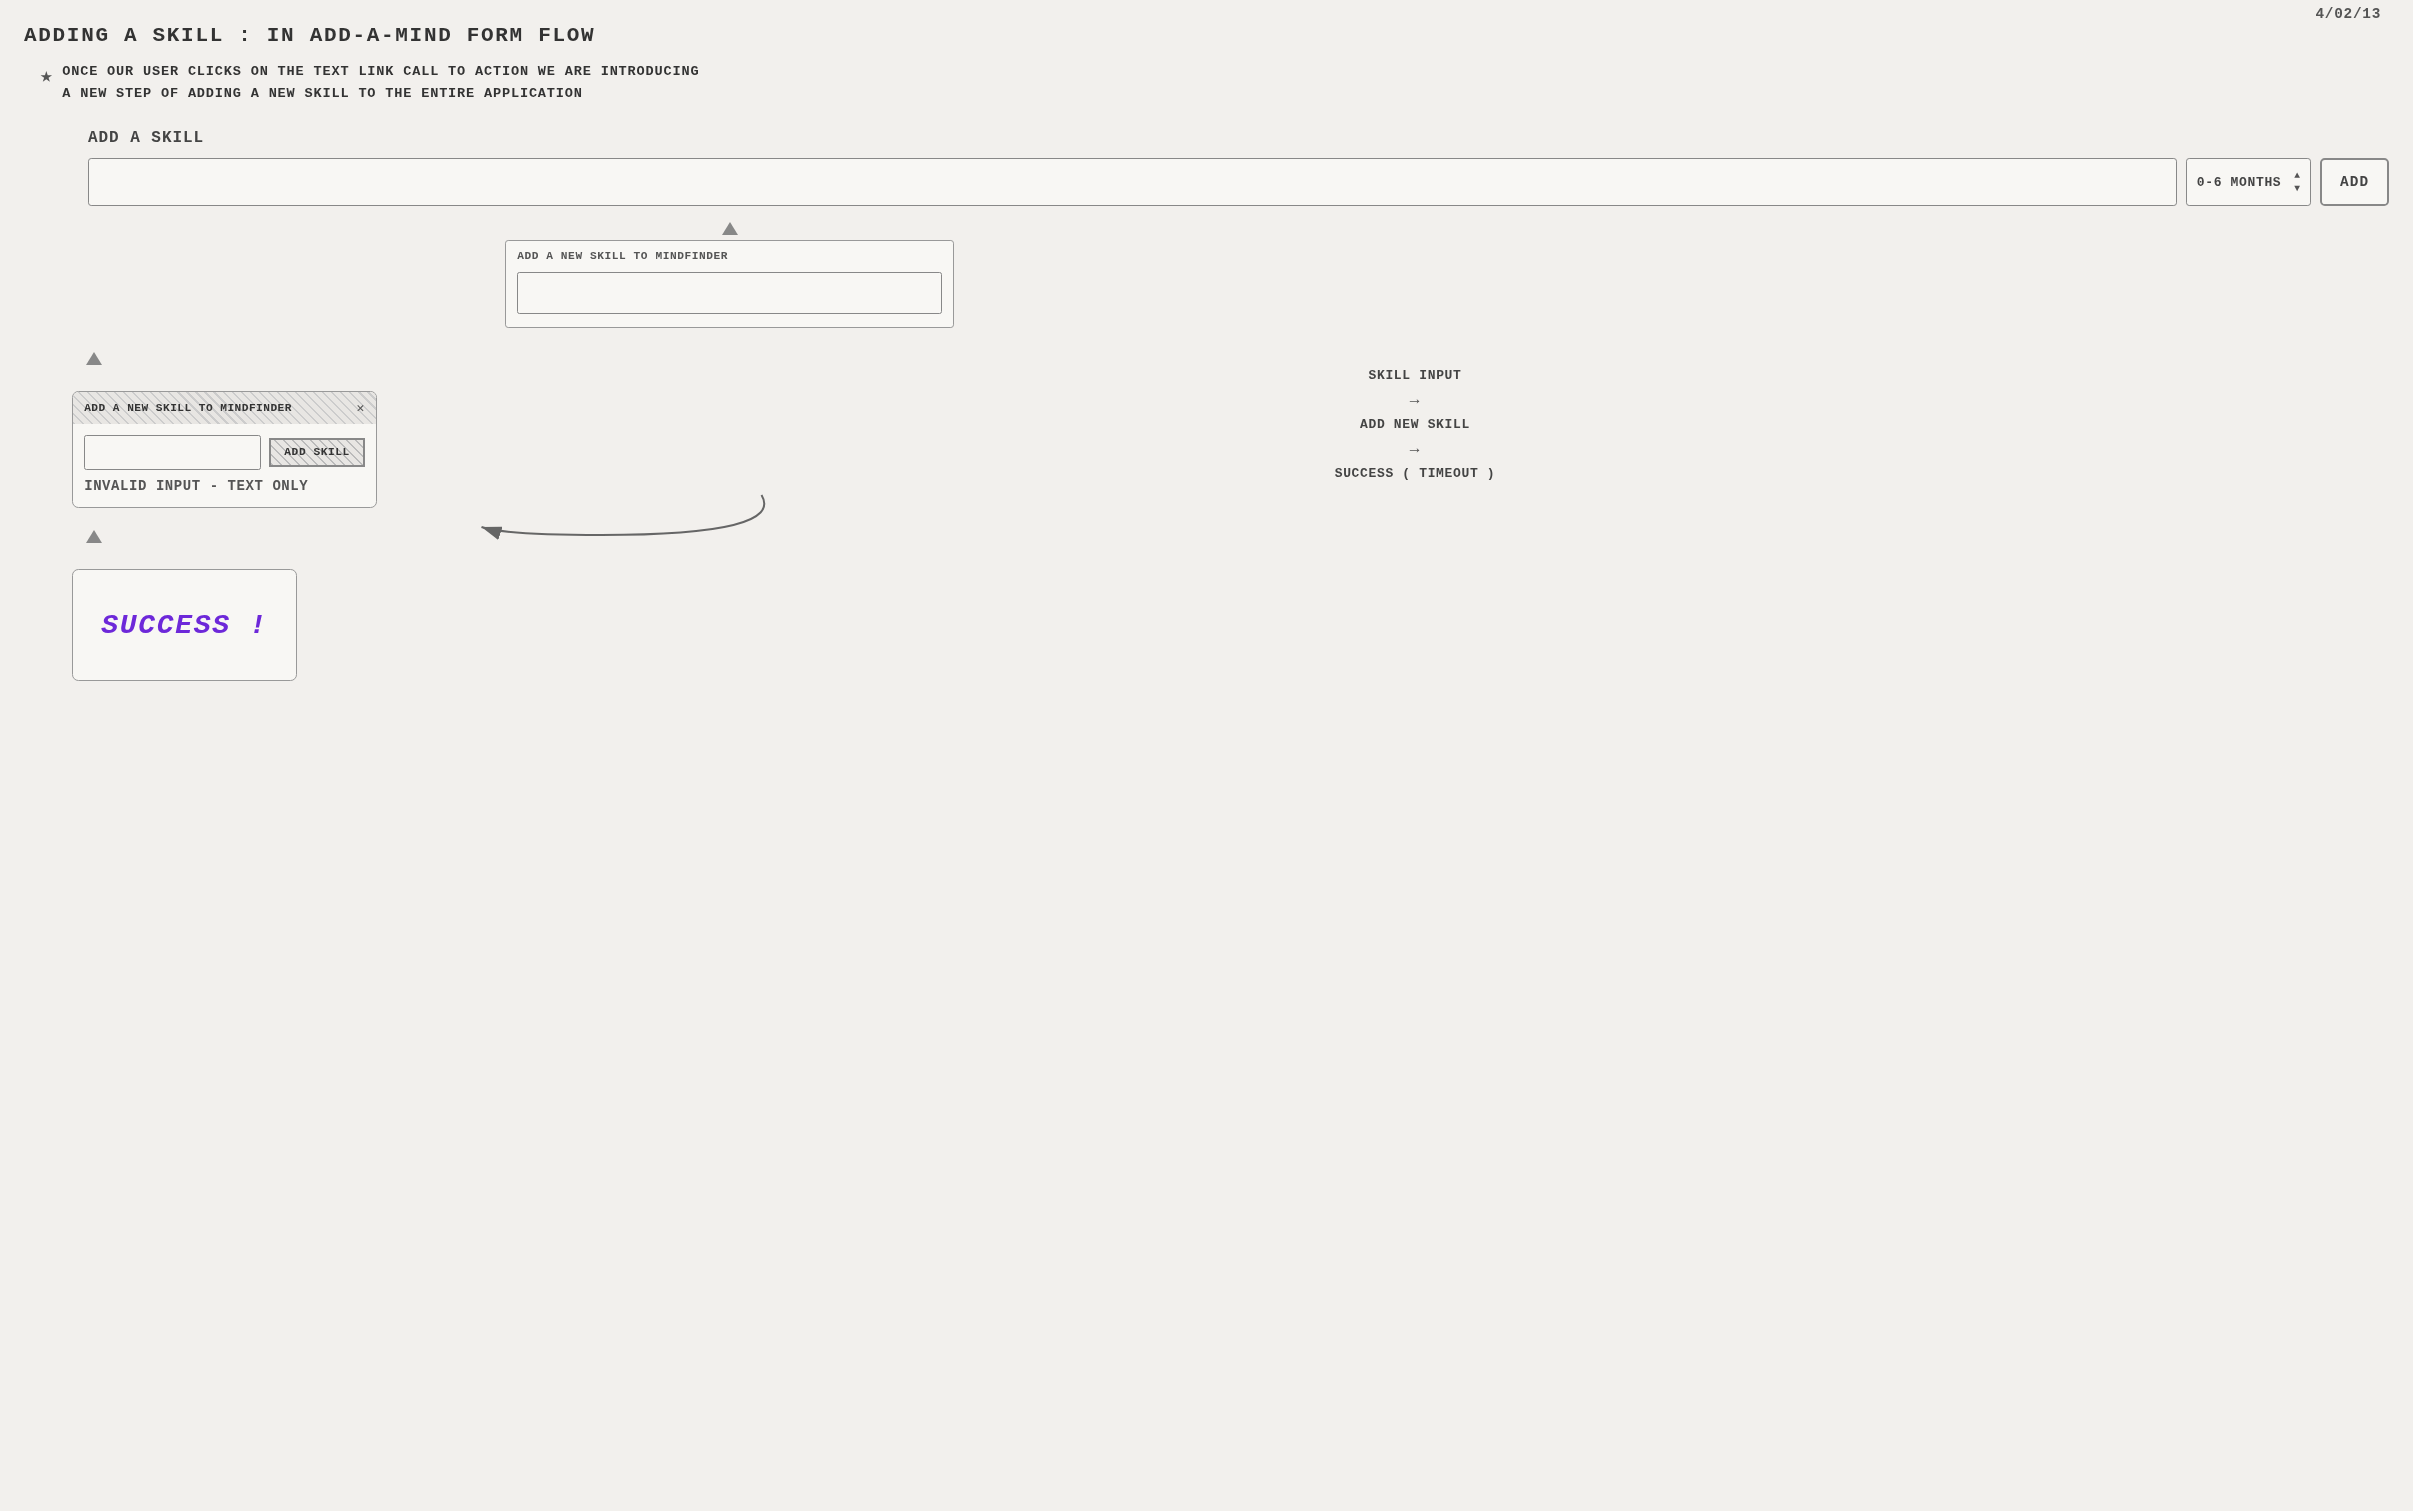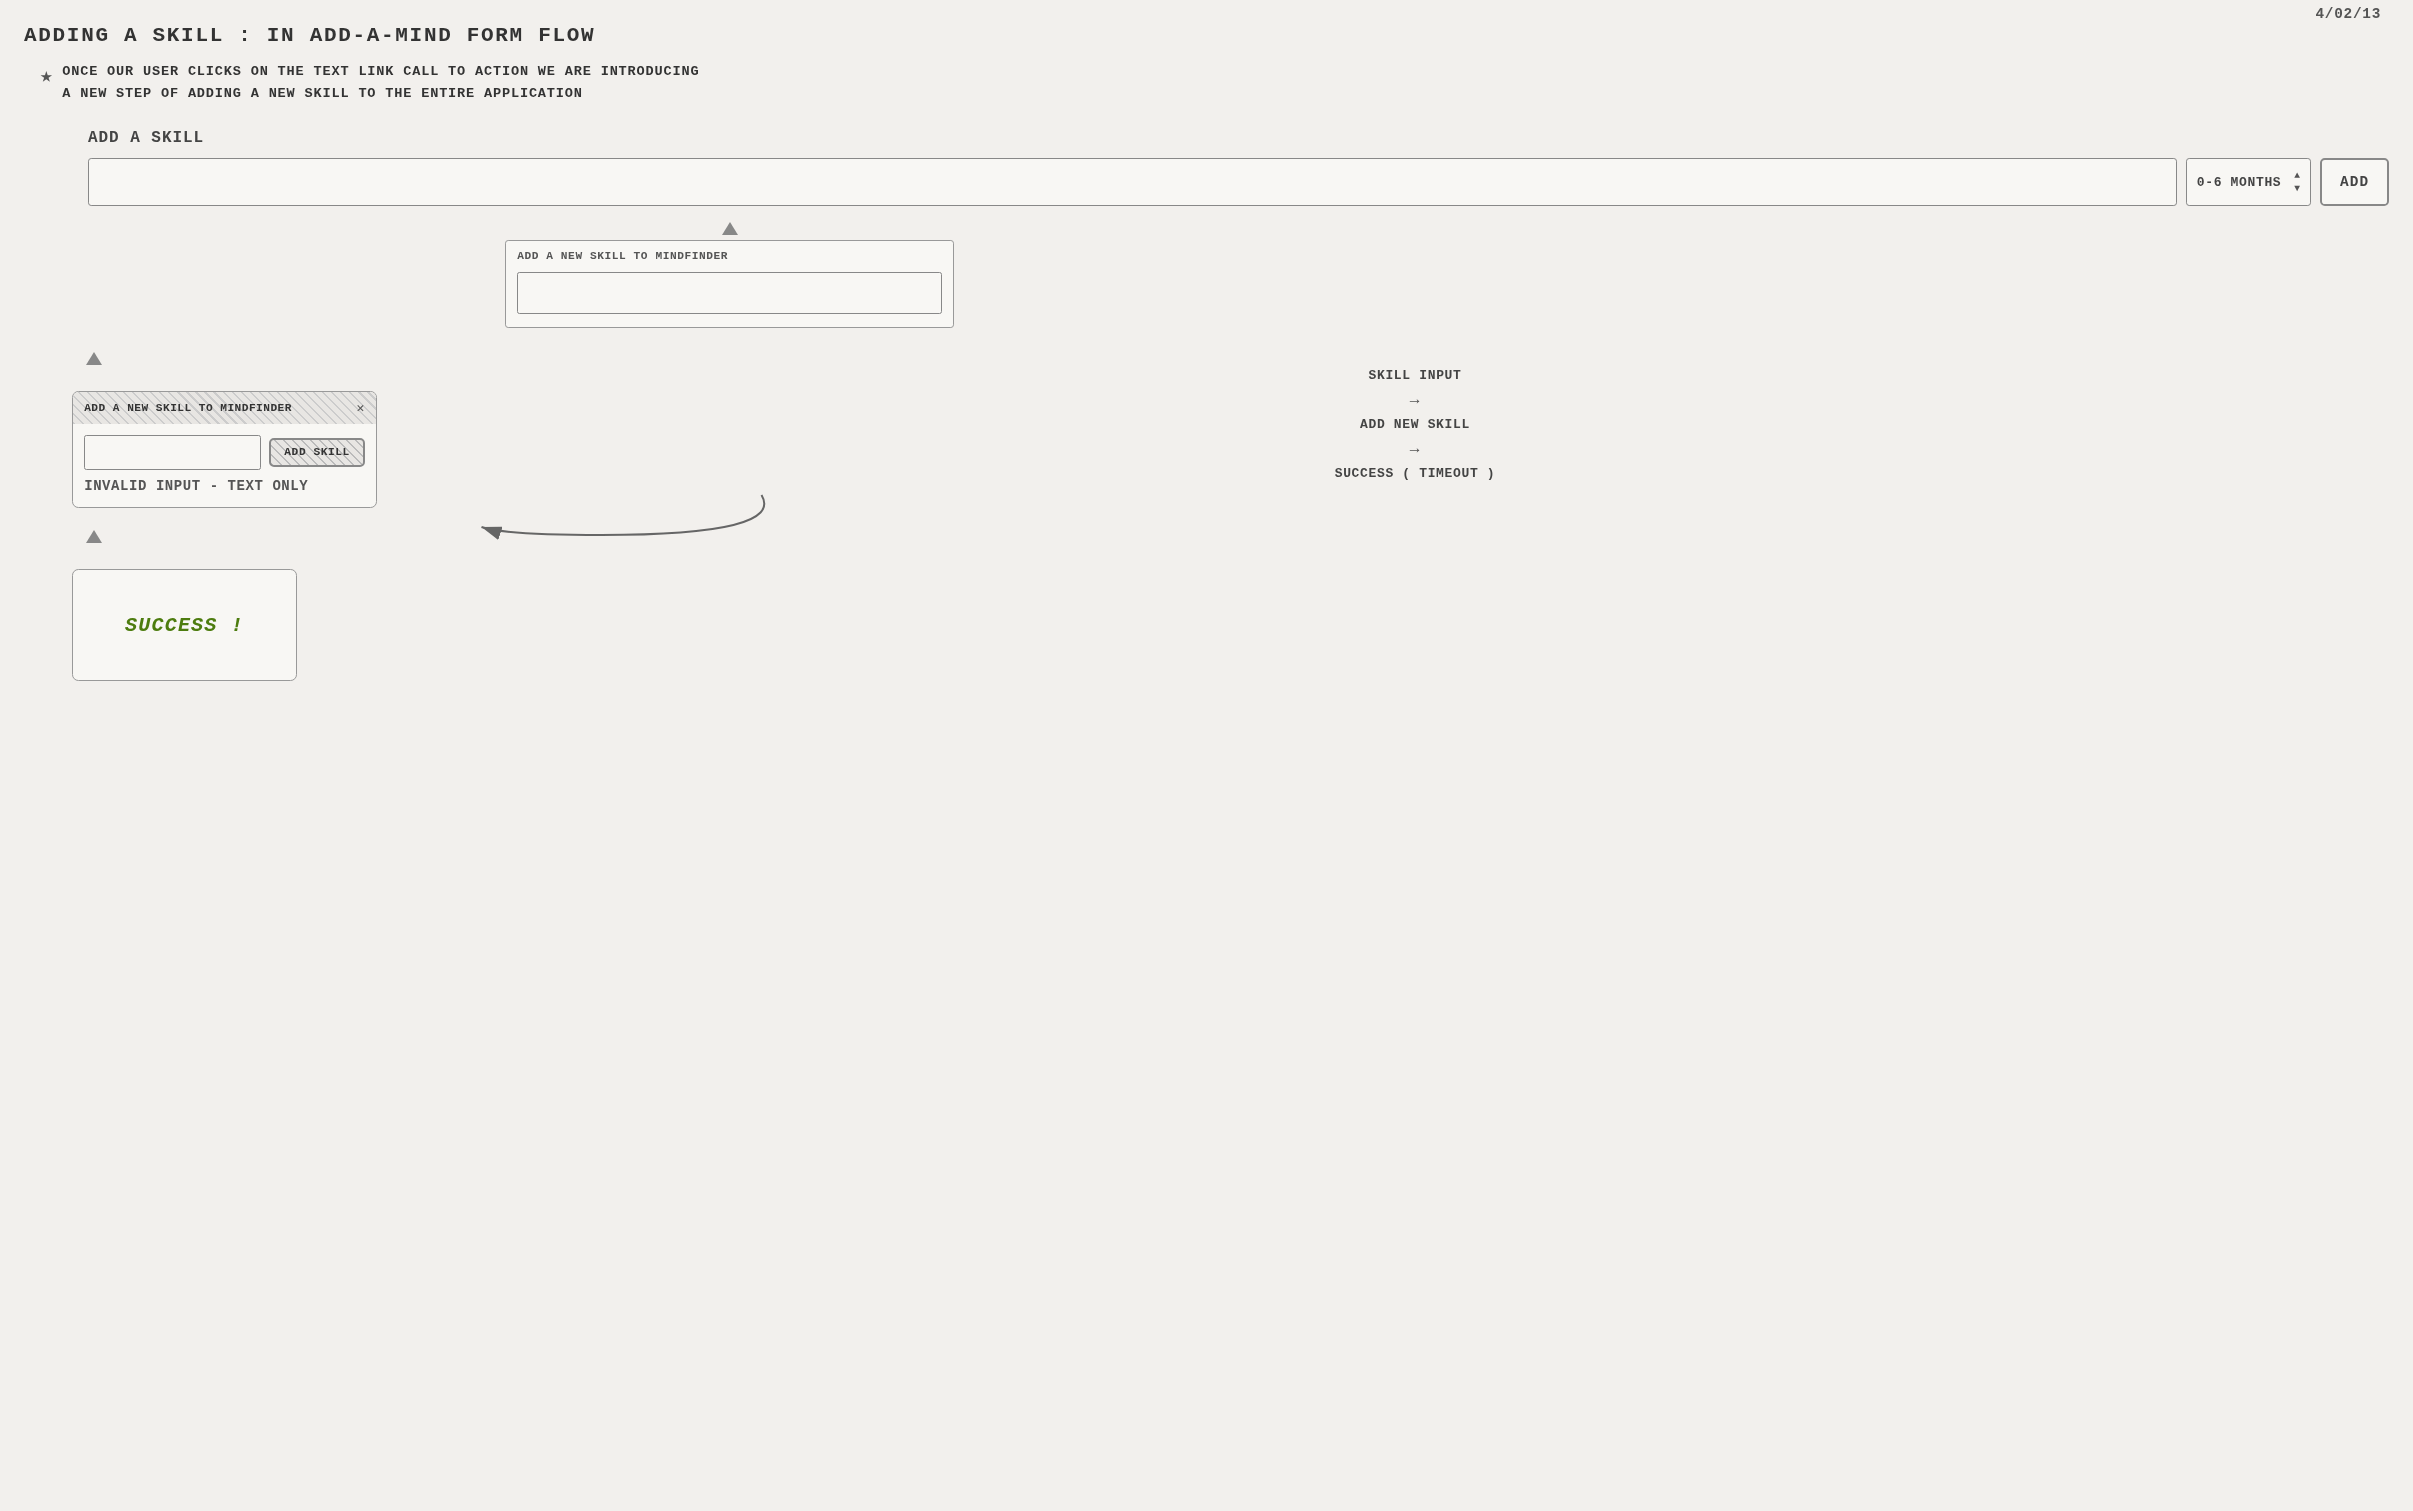--- a/index.html
+++ b/index.html
@@ -222,21 +222,21 @@
     .modal-text-input {
       flex: 1;
       height: 35px;
       border: 1.2px solid #888;
       background: #f8f7f4;
       border-radius: 2.4px;
     }
 
     .modal-add-btn {
       border: 2px solid #888;
-      border-radius: 5px;
+      border-radius: 0;
       background: repeating-linear-gradient(
         45deg,
         #bbb,
         #bbb 1.6px,
         #e8e6e3 1.6px,
         #e8e6e3 6.4px
       );
       padding: 6.4px 13px;
       font-size: 11.2px;
       text-transform: uppercase;
@@ -259,24 +259,24 @@
       border-radius: 6.4px;
       background: #f8f7f4;
       width: 225px;
       height: 112px;
       display: flex;
       align-items: center;
       justify-content: center;
     }
 
     .success-text {
-      font-size: 20px;
+      font-size: 28px;
       text-transform: uppercase;
       letter-spacing: 0.06em;
-      color: #4d7c0f;
+      color: #6d28d9;
       font-style: italic;
     }
 
     .flow-row {
       display: flex;
       align-items: center;
       gap: 8px;
       font-size: 13px;
       text-transform: uppercase;
       letter-spacing: 0.05em;

